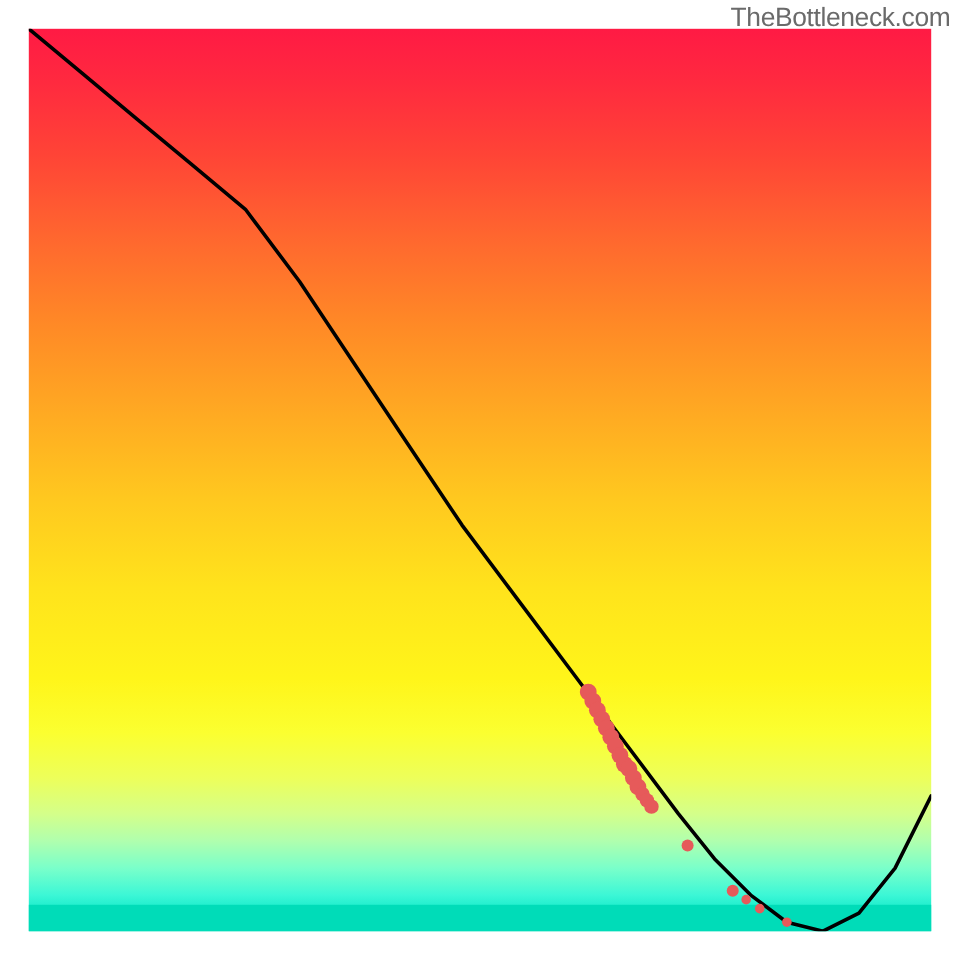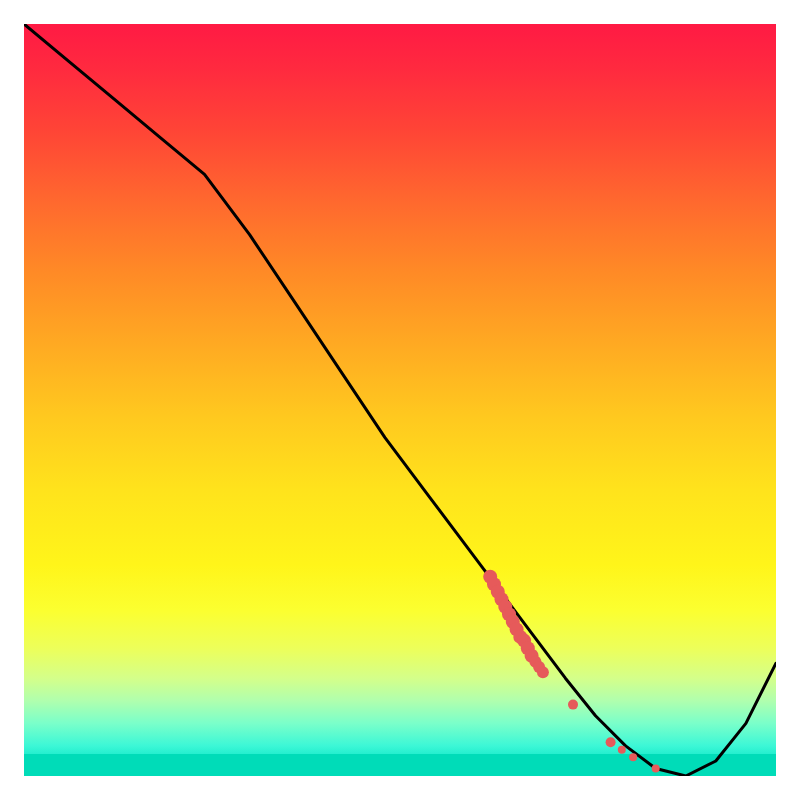--- a/index.html
+++ b/index.html
@@ -67,20 +67,21 @@
     position: absolute;
     inset: 0;
     width: 100%;
     height: 100%;
   }
 </style>
 </head>
 <body>
 
 <div class="chart-container">
+  <div class="watermark">TheBottleneck.com</div>
 
   <div class="plot-area">
     <div class="gradient-bg"></div>
     <div class="bottom-band"></div>
     <svg class="curve" viewBox="0 0 752 752" preserveAspectRatio="none">
       <polyline id="curve-line" fill="none" stroke-width="3" stroke-linejoin="round" stroke-linecap="round" points="0.0,0.0 45.1,37.6 90.2,75.2 135.4,112.8 180.5,150.4 225.6,210.6 270.7,278.2 315.8,345.9 361.0,413.6 406.1,473.8 451.2,533.9 496.3,594.1 541.4,654.2 571.5,691.8 601.6,721.9 631.7,744.5 661.8,752.0 691.8,737.0 721.9,699.4 752.0,639.2" stroke="#000000"></polyline>
       <g id="markers-group">
           <circle cx="466.2" cy="552.7" r="7" fill="#e65a5a"></circle>
           <circle cx="470.0" cy="560.2" r="7" fill="#e65a5a"></circle>
           <circle cx="473.8" cy="567.8" r="7" fill="#e65a5a"></circle>

